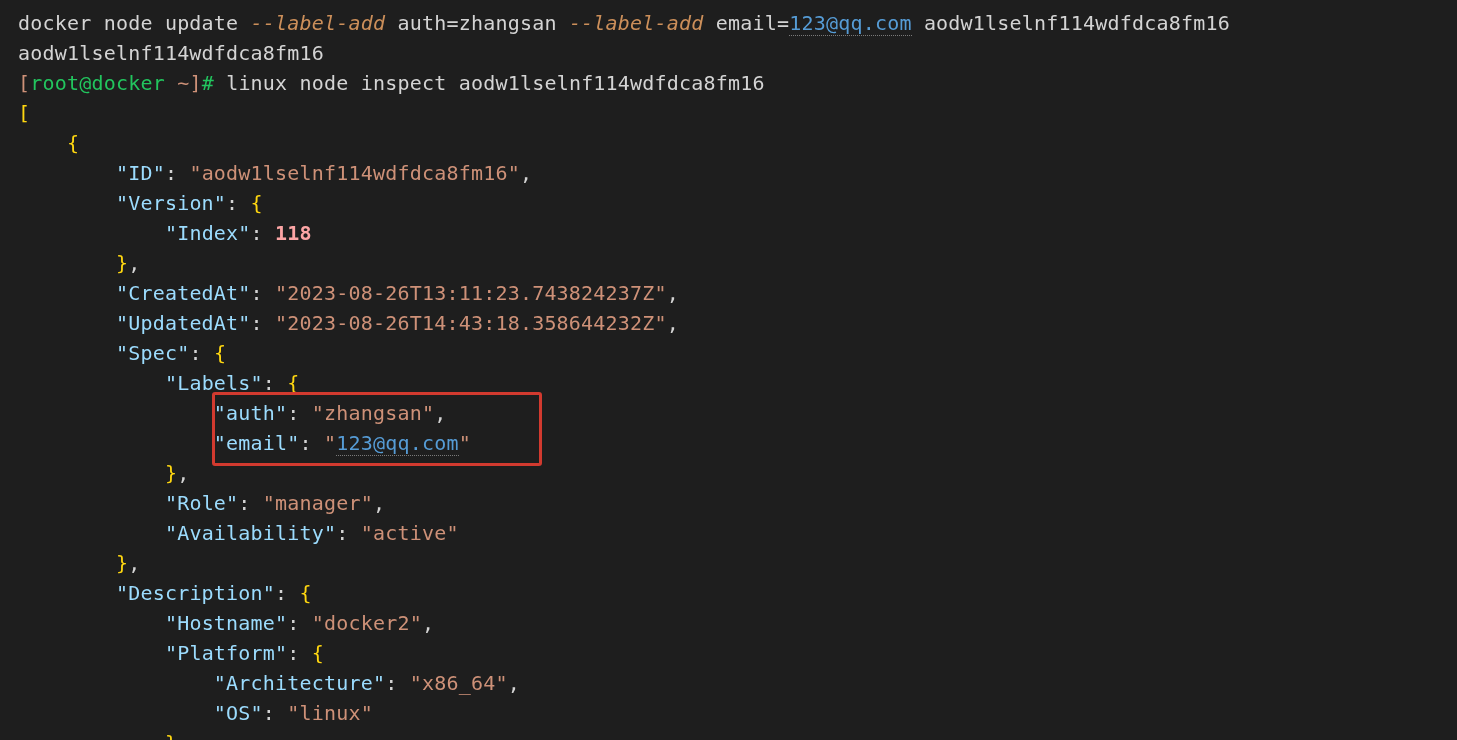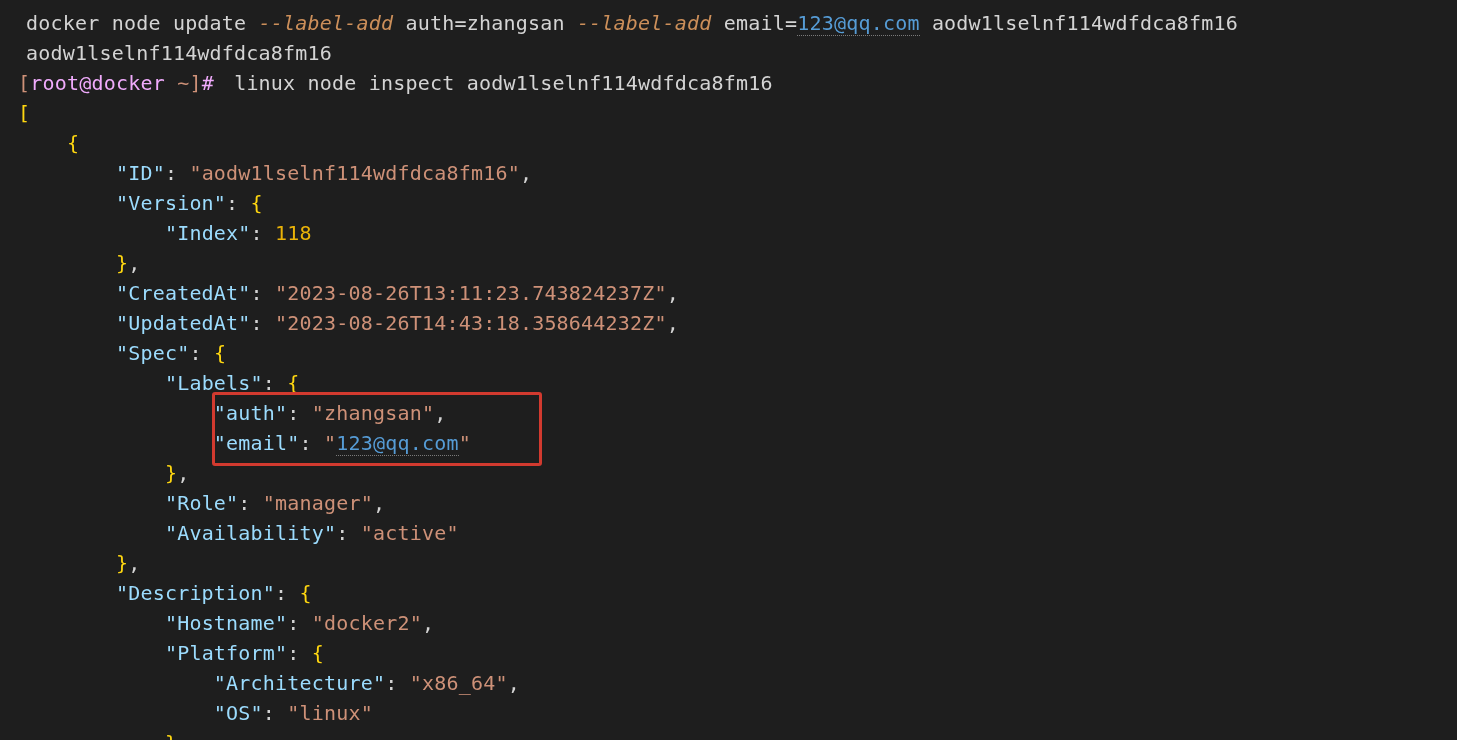--- a/index.html
+++ b/index.html
@@ -13,29 +13,29 @@
   pre.terminal {
     margin: 0;
     padding: 8px 18px 0 18px;
     font-family: "Menlo", "Consolas", "DejaVu Sans Mono", monospace;
     font-size: 20px;
     line-height: 30px;
     color: #d4d4d4;
     white-space: pre;
     letter-spacing: 0.2px;
   }
-  .cmd-base   { color: #d4d4d4; margin-left: 8px; }
+  .cmd-base   { color: #d4d4d4; }
   .flag       { color: #cc8f5a; font-style: italic; }
   .link       { color: #569cd6; text-decoration: none; border-bottom: 1px dotted #7a7a7a; }
   .prompt-br  { color: #ce9178; }
-  .prompt-txt { color: #f0abfc; }
+  .prompt-txt { color: #22c55e; }
   .json-br    { color: #ffd710; }
   .jkey       { color: #9cdcfe; }
   .jstr       { color: #ce9178; }
-  .jnum       { color: #eab308; }
+  .jnum       { color: #fca5a5; font-weight: bold; }
   .punct      { color: #d4d4d4; }
 
   .hl-box {
     position: absolute;
     left: 212px;
     top: 392px;
     width: 324px;
     height: 68px;
     border: 3px solid #d23a2f;
     border-radius: 3px;

